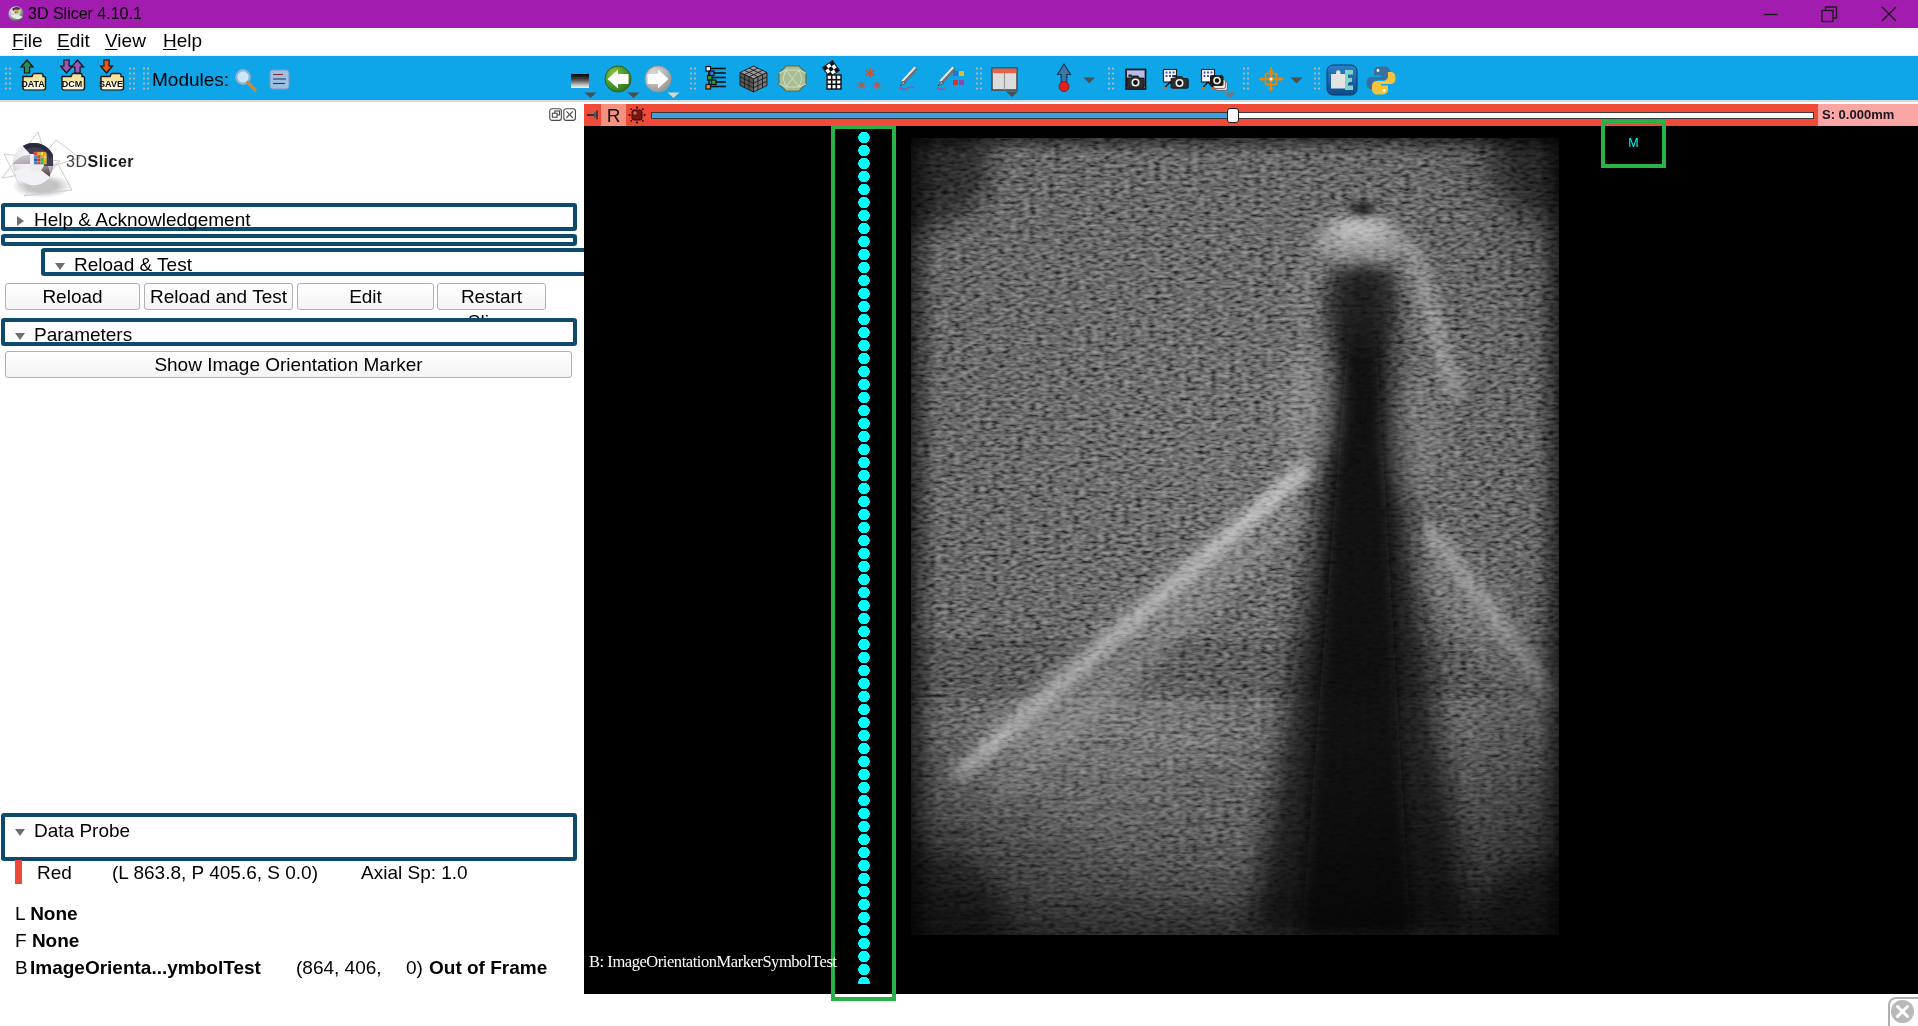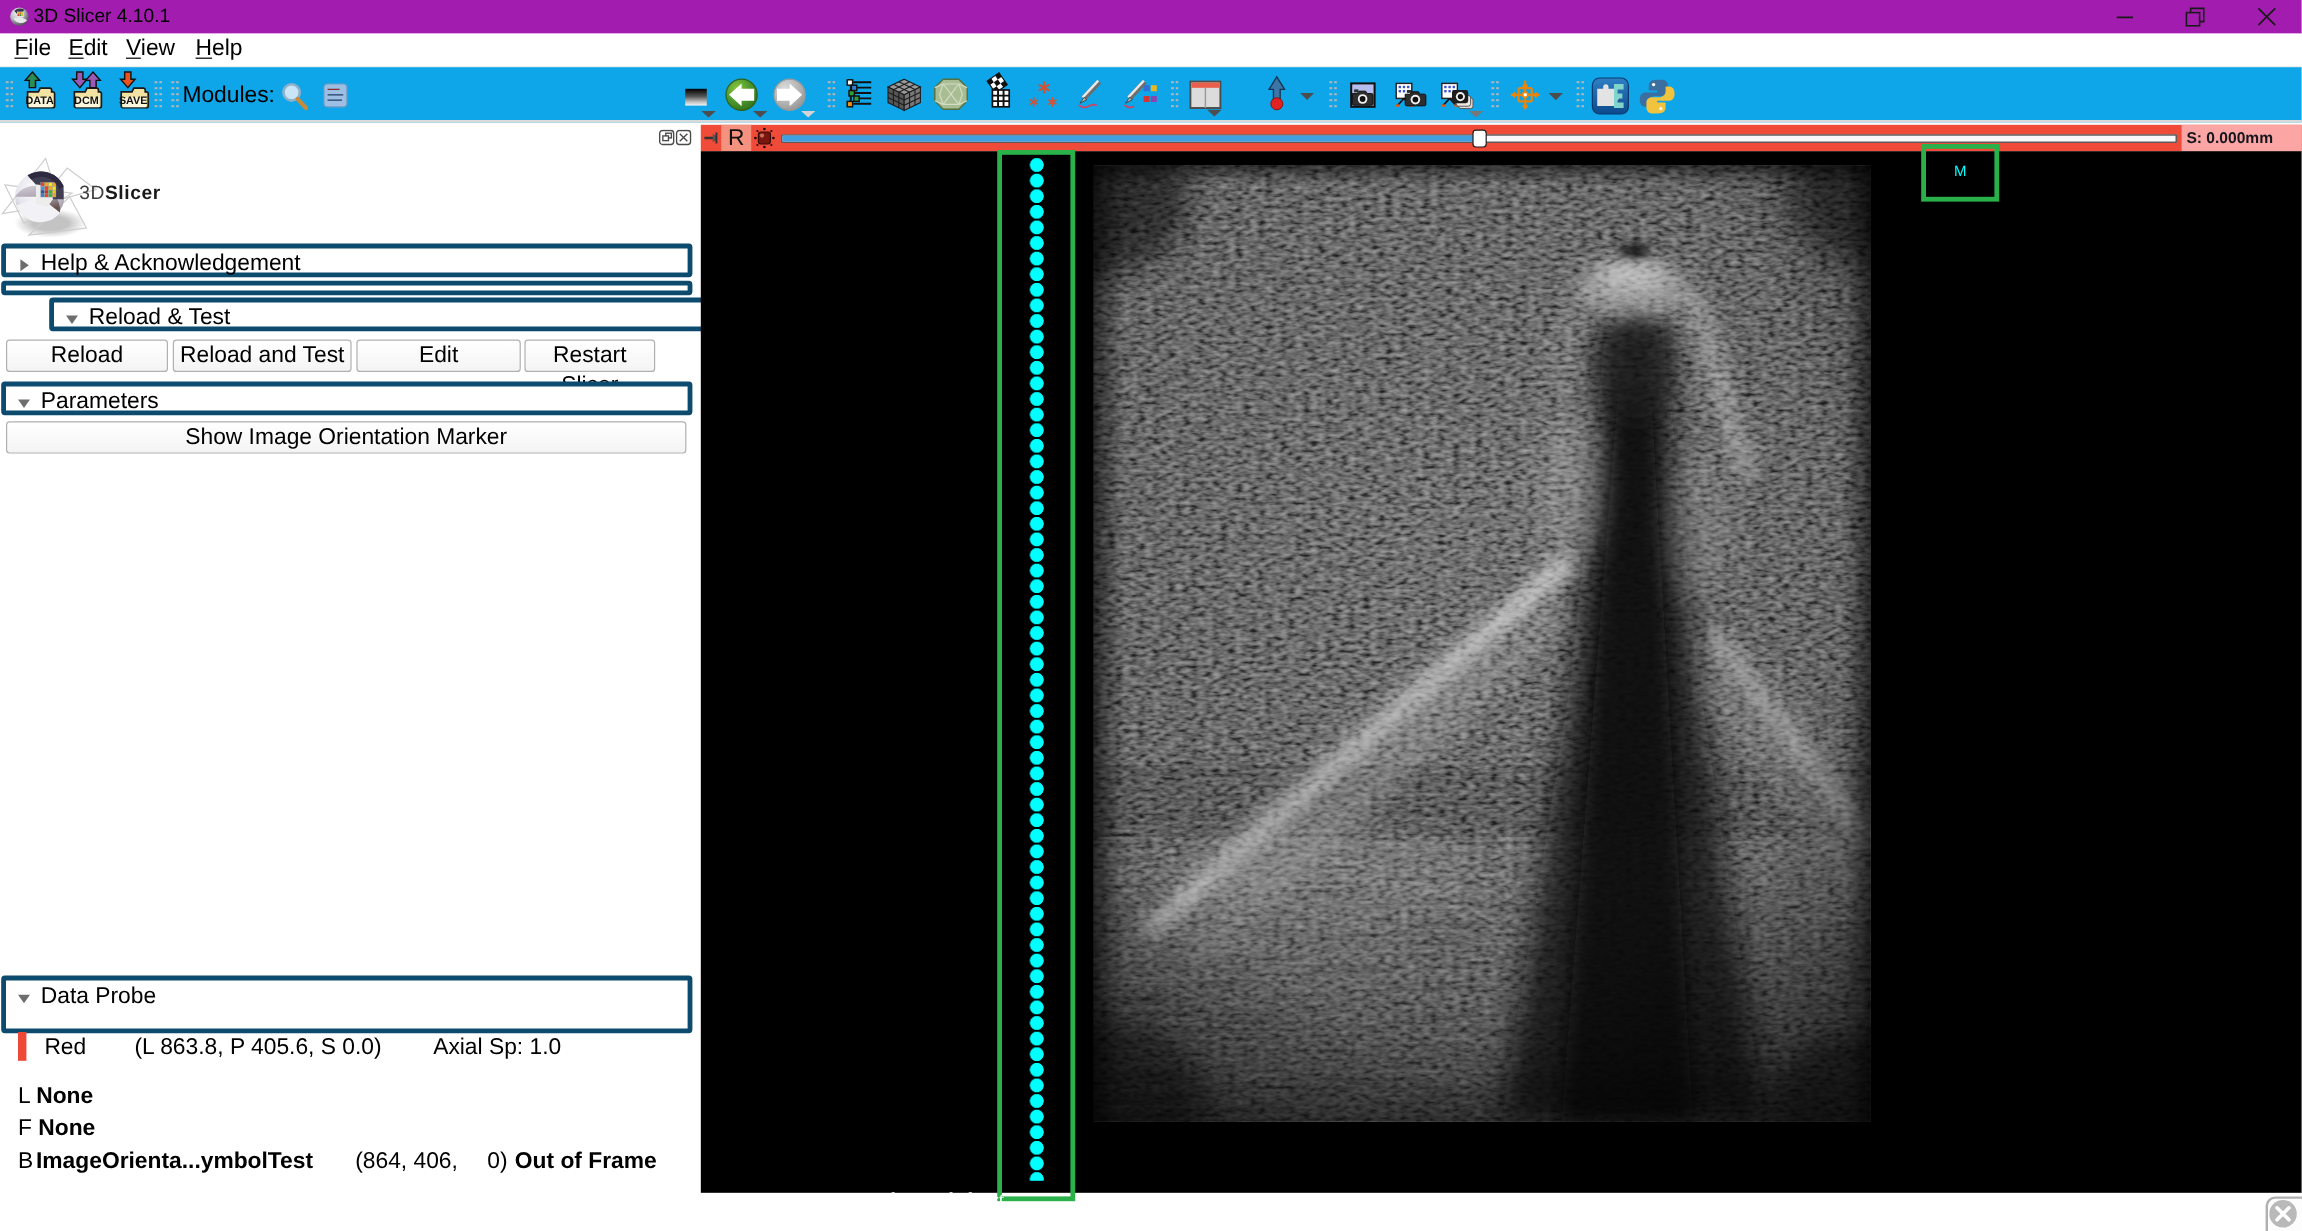--- a/index.html
+++ b/index.html
@@ -47,21 +47,21 @@
   font-size:19px; color:#111; text-align:center; line-height:23px; }
 #slabel { position:absolute; right:0; top:0; width:100px; height:22px; background:#fca5a5; }
 #slabel span { position:absolute; left:4px; top:3px; font-size:13px; font-weight:bold; color:#16161d; }
 #groove { position:absolute; left:67px; top:8px; width:1163px; height:7px; background:#fafafa;
   border:1px solid #3a3a3a; }
 #groove-fill { position:absolute; left:0; top:0; height:5px; width:578px; background:#3f9fdf; }
 #handle { position:absolute; left:575px; top:-5px; width:12px; height:15px; background:#fff;
   border:1.6px solid #1d1d1d; border-radius:3px; }
 .greenbox { position:absolute; border:4px solid #2ab14a; }
 #vp-label { position:absolute; left:589px; top:952px; font-family:"Liberation Serif", serif;
-  font-size:16.5px; color:#fff; letter-spacing:-0.45px;margin-top:38px; }
+  font-size:16.5px; color:#fff; letter-spacing:-0.45px; }
 #popup { position:absolute; left:1888px; top:997px; width:40px; height:40px; background:#fdfdfd;
   border:2px solid #b0b0b0; border-radius:8px 0 0 0; }
 </style>
 </head>
 <body>
 
 <div id="titlebar">
   <svg class="abs" style="left:8px;top:5px;" width="17" height="18" viewBox="0 0 22 23">
     <defs>
       <radialGradient id="appsph" cx="38%" cy="30%" r="75%">

